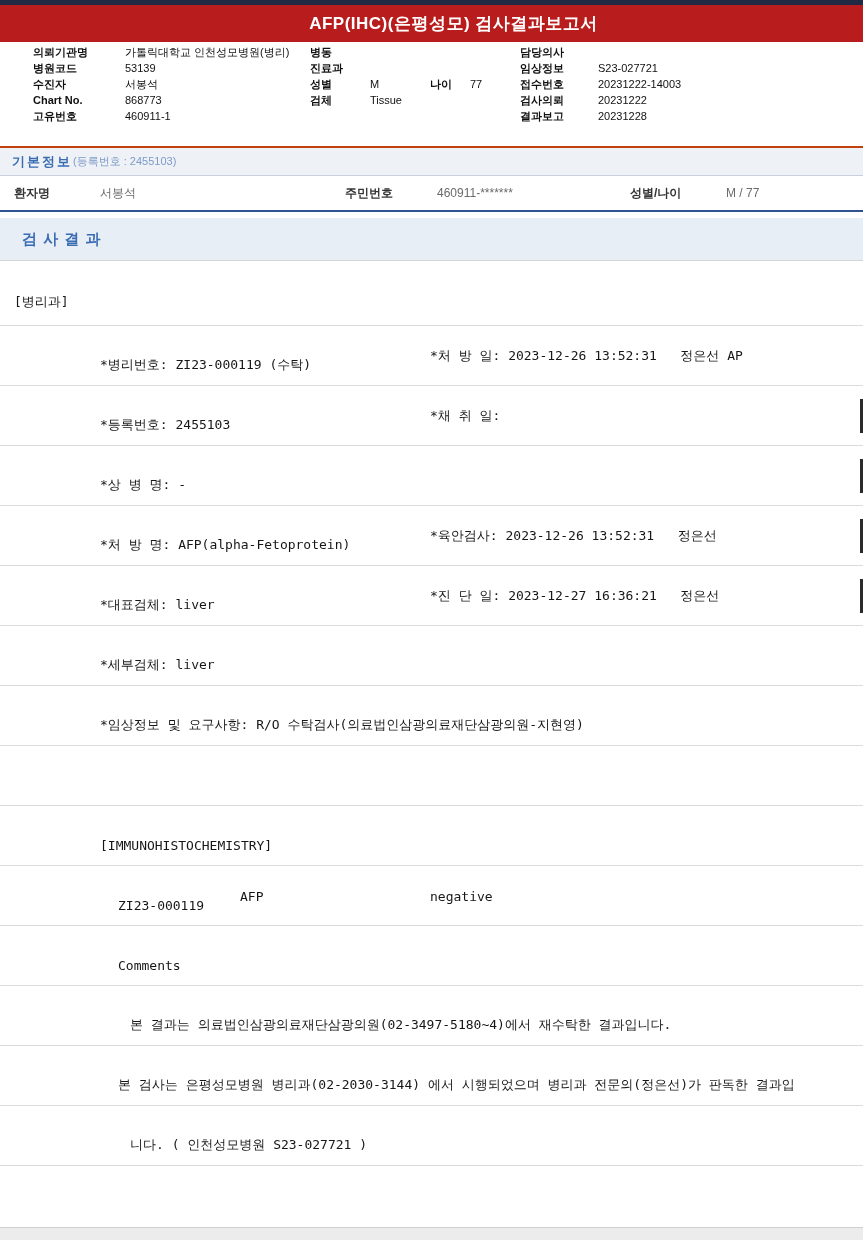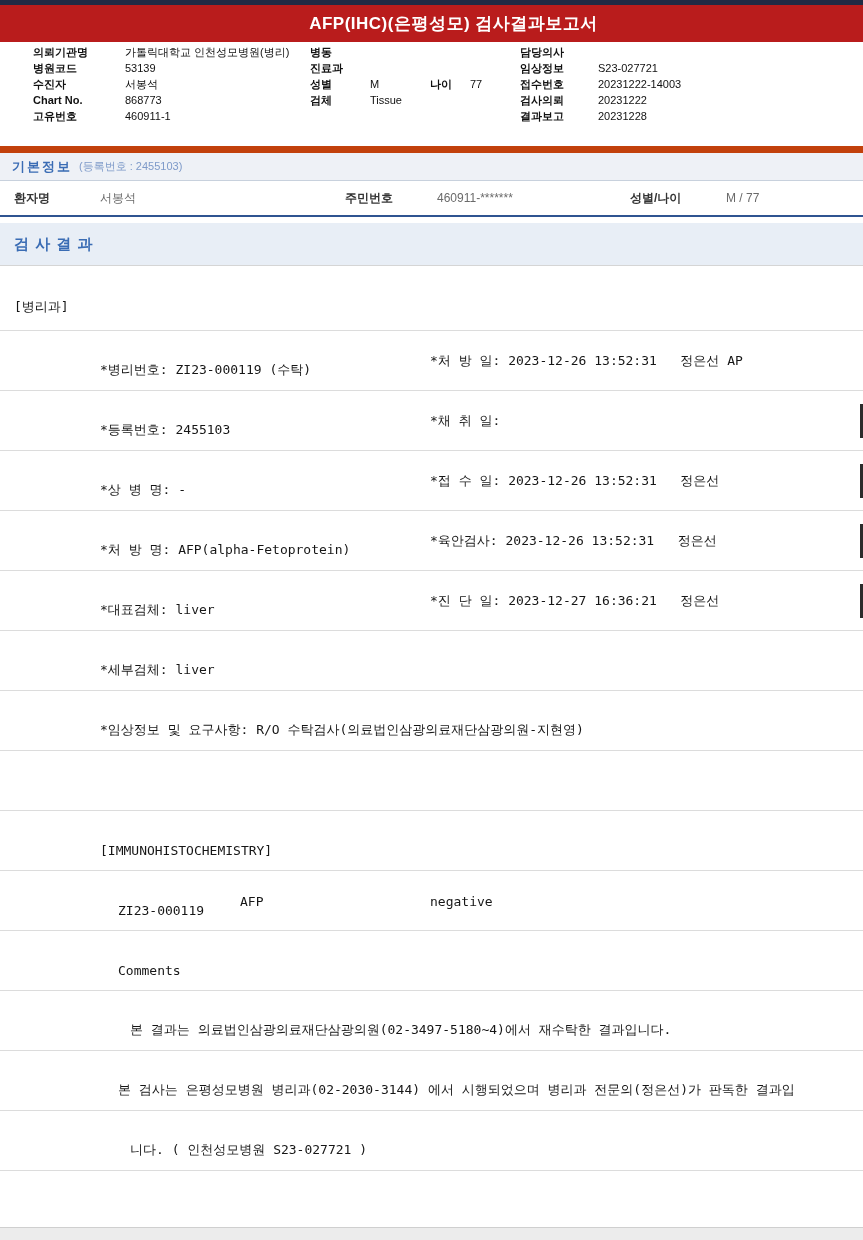--- a/index.html
+++ b/index.html
@@ -13,40 +13,40 @@
 
   
   .pheader{position:relative;padding:2px 0 13px;}
   .prow{position:relative;height:16px;line-height:16px;font-size:11px;}
   .pl{position:absolute;font-weight:bold;color:#111;white-space:nowrap;}
   .pv{position:absolute;color:#111;white-space:nowrap;}
   .p-l1{left:33px}.p-v1{left:125px}.p-l2{left:310px}.p-v2{left:370px}
   .p-l3{left:430px}.p-v3{left:470px}.p-l4{left:520px}.p-v4{left:598px}
 
   
-  .section-bar{margin-top:9px;height:27px;background:#eef1f6;border-top:7px solid #c2410c;
-               border-bottom:1px solid #c8d1dd;display:flex;align-items:center;padding-left:12px;gap:7px;}
+  .section-bar{margin-top:9px;height:27px;background:#eef1f6;border-top:2px solid #c2410c;
+               border-bottom:1px solid #c8d1dd;display:flex;align-items:center;padding-left:12px;gap:1px;}
   .section-bar .st{color:#3a6cb4;font-weight:bold;font-size:13px;letter-spacing:2px;}
   .section-bar .ss{color:#7e9ac9;font-size:11px;}
 
   
   .bi-table{border-bottom:2px solid #2f5491;}
   .bi-row{position:relative;}
   .bi-r1{height:46px;border-bottom:1px solid #e2e2e2;}
   .bi-r2{height:34px;}
   .bl,.bv{position:absolute;top:50%;transform:translateY(-50%);font-size:12px;white-space:nowrap;}
   .bl{font-weight:bold;color:#333;}
   .bv{color:#6a6a6a;}
   .bl.multiline{white-space:pre-line;line-height:14px;}
   .bx14{left:14px}.bx100{left:100px}.bx345{left:345px}.bx437{left:437px}.bx630{left:630px}.bx726{left:726px}
 
   
   .result-header{margin-top:6px;height:42px;background:#e8eef6;border-bottom:1px solid #d5d5d5;
                  display:flex;align-items:center;padding-left:14px;}
-  .result-header .rt{color:#3a6cb4;font-weight:bold;font-size:15px;letter-spacing:1px;}
+  .result-header .rt{color:#3a6cb4;font-weight:bold;font-size:15px;letter-spacing:1px;margin-left:8px;}
 
   
   .rrow{position:relative;height:59px;border-bottom:1px solid #dcdcdc;
         font-family:"DejaVu Sans Mono","Liberation Mono",monospace;font-size:13px;color:#161616;}
   .rrow.ph{height:64px;}
   .rl,.rr,.rname{position:absolute;top:50%;transform:translateY(-50%);white-space:pre;}
   .rl{left:100px;margin-top:9px;}
   .rl.x14{left:14px}.rl.x118{left:118px}.rl.x130{left:130px}
   .rname{left:240px;}
   .rr{left:430px;}
@@ -134,21 +134,20 @@
       <span class="rl">*병리번호: ZI23-000119 (수탁)</span>
       <span class="rr">*처 방 일: 2023-12-26 13:52:31   정은선 AP</span>
     </div>
     <div class="rrow">
       <span class="rl">*등록번호: 2455103</span>
       <span class="rr">*채 취 일:</span>
       <span class="edge-mark"></span>
     </div>
     <div class="rrow">
       <span class="rl">*상 병 명: -</span>
-      <span class="rr">*접 수 일: 2023-12-26 13:52:31   정은선</span>
       <span class="edge-mark"></span>
     </div>
     <div class="rrow">
       <span class="rl">*처 방 명: AFP(alpha-Fetoprotein)</span>
       <span class="rr">*육안검사: 2023-12-26 13:52:31   정은선</span>
       <span class="edge-mark"></span>
     </div>
     <div class="rrow">
       <span class="rl">*대표검체: liver</span>
       <span class="rr">*진 단 일: 2023-12-27 16:36:21   정은선</span>

